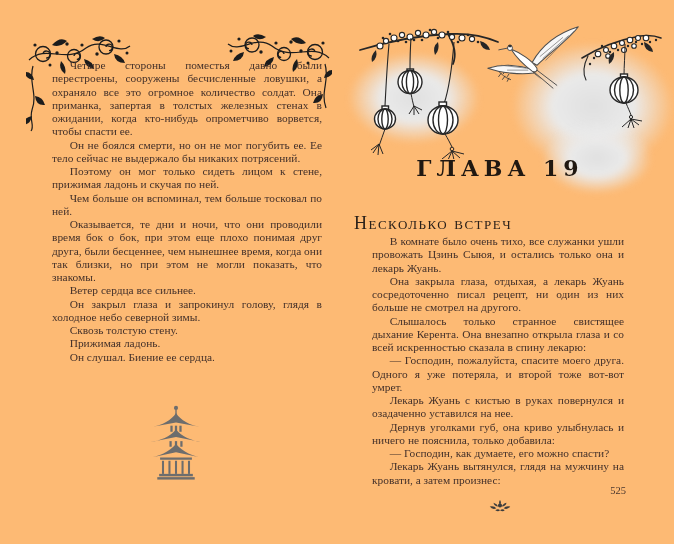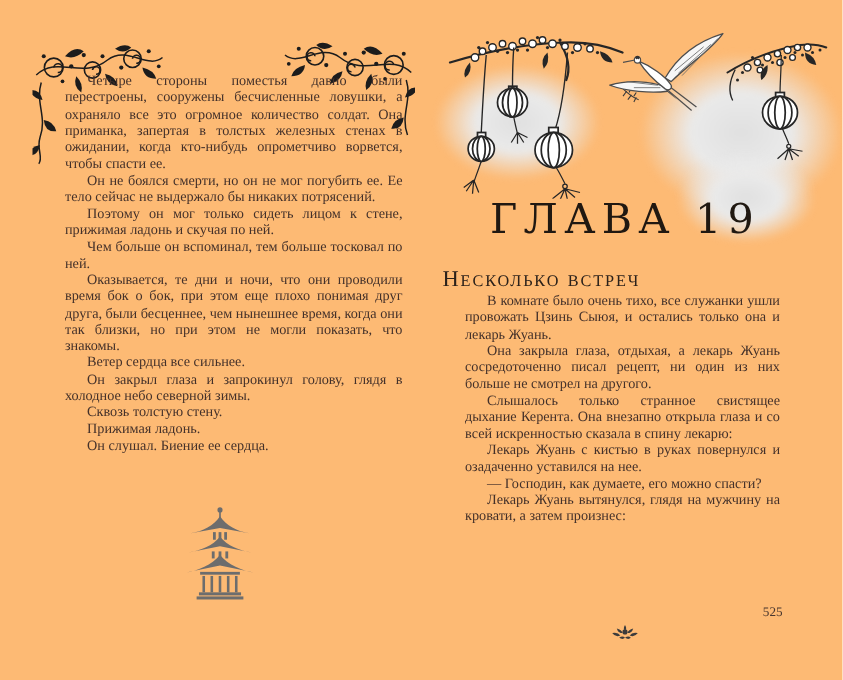--- a/index.html
+++ b/index.html
@@ -11,21 +11,21 @@
   .body-text{
     position:absolute;text-align:justify;color:#44312a;
     font-size:11.4px;line-height:13.25px;
     hyphens:auto;-webkit-hyphens:auto;
   }
   .body-text p{margin:0;text-indent:1.55em;}
   .left-text{left:52px;top:59px;width:270px;}
   .right-text{left:372px;top:235px;width:252px;}
   .chapter-label{
     position:absolute;left:364px;top:155px;width:272px;text-align:center;
-    font-family:"DejaVu Serif",serif;font-weight:normal;font-size:33px;
+    font-family:"DejaVu Serif",serif;font-weight:bold;font-size:22px;
     letter-spacing:5px;color:#201811;text-transform:uppercase;white-space:nowrap;
   }
   .chapter-title{
     position:absolute;left:354px;top:192px;width:292px;text-align:left;
     font-variant:small-caps;font-size:18px;letter-spacing:1.5px;color:#2b211a;
     white-space:nowrap;
     margin-top:21px;
   }
   .page-number{
     position:absolute;left:374px;top:485px;width:252px;text-align:right;
@@ -295,21 +295,23 @@
       </g>
     </svg>
 
     <div class="chapter-label">Глава 19</div>
     <div class="chapter-title">Несколько встреч</div>
 
     <div class="body-text right-text">
       <p>В комнате было очень тихо, все служанки ушли провожать Цзинь Сыюя, и остались только она и лекарь Жуань.</p>
       <p>Она закрыла глаза, отдыхая, а лекарь Жуань сосредоточенно писал рецепт, ни один из них больше не смотрел на другого.</p>
       <p>Слышалось только странное свистящее дыхание Керента. Она внезапно открыла глаза и со всей искренностью сказала в спину лекарю:</p>
+      <p>— Господин, пожалуйста, спасите моего друга. Одного я уже потеряла, и второй тоже вот-вот умрет.</p>
       <p>Лекарь Жуань с кистью в руках повернулся и озадаченно уставился на нее.</p>
+      <p>Дернув уголками губ, она криво улыбнулась и ничего не пояснила, только добавила:</p>
       <p>— Господин, как думаете, его можно спасти?</p>
       <p>Лекарь Жуань вытянулся, глядя на мужчину на кровати, а затем произнес:</p>
     </div>
 
     <div class="page-number">525</div>
     <svg class="abs" style="left:486px;top:499px;" width="28" height="14" viewBox="0 0 30 15">
       <g fill="#3c3c3c">
         <circle cx="15" cy="7" r="2.2"></circle>
         <path d="M15,1 q2,3 0,5 q-2,-2 0,-5 z"></path>
         <path d="M8,4 q4,1 5,4 q-4,0 -5,-4 z"></path>

